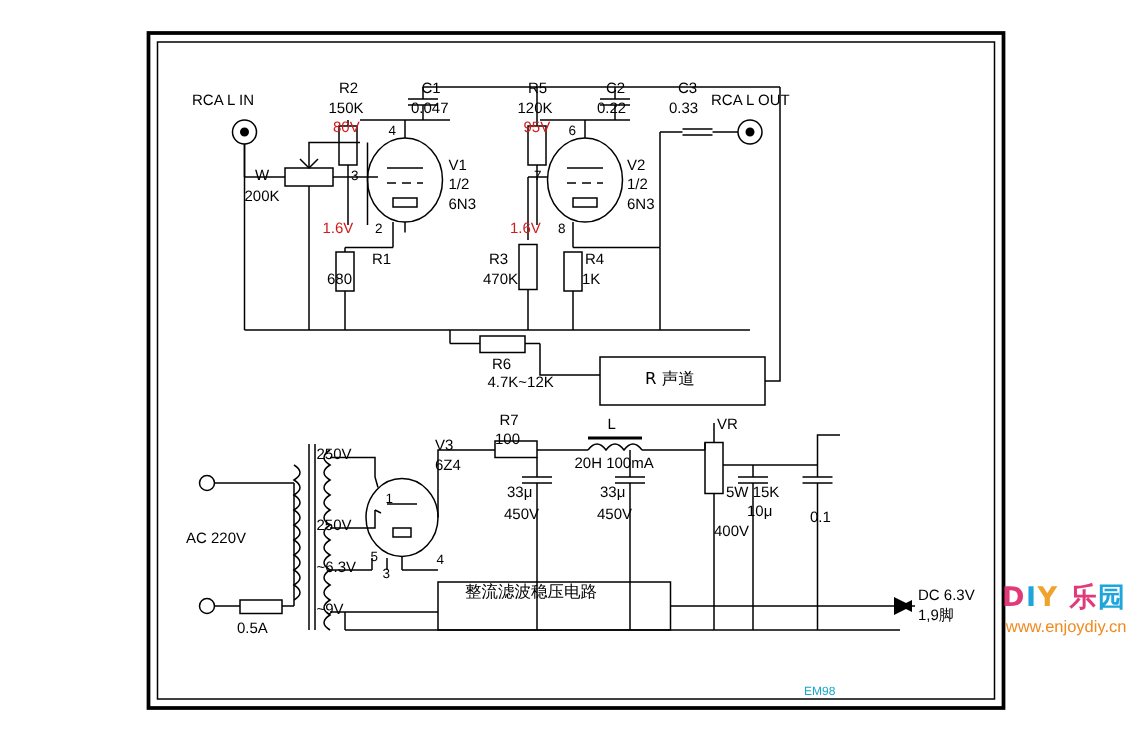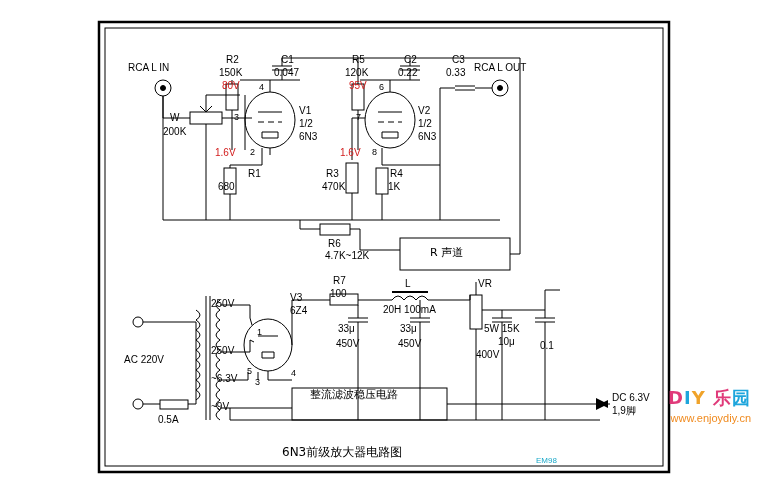--- a/index.html
+++ b/index.html
@@ -338,21 +338,20 @@
   <div class="lbl" style="left:211px; top:298px;">250V</div>
   <div class="lbl" style="left:211px; top:345px;">250V</div>
   <div class="lbl" style="left:211px; top:373px;">~6.3V</div>
   <div class="lbl" style="left:211px; top:401px;">~9V</div>
 
   <div class="lbl cn" style="left:310px; top:377px;margin-top:12px;">整流滤波稳压电路</div>
 
   <div class="lbl" style="left:612px; top:392px;">DC 6.3V</div>
   <div class="lbl" style="left:612px; top:405px;">1,9脚</div>
 
-  <div class="lbl cncap" style="left:282px; top:446px;">6N3前级放大器电路图</div>
   <div class="lbl cyan tiny" style="left:536px; top:456px;">EM98</div>
 
   <div class="wm">
     <div class="wm-top">
       <span class="d1">D</span><span class="i1">I</span><span class="y1">Y</span>
       <span class="cn1">乐</span><span class="cn2">园</span>
     </div>
     <div class="wm-url">www.enjoydiy.cn</div>
   </div>
 

